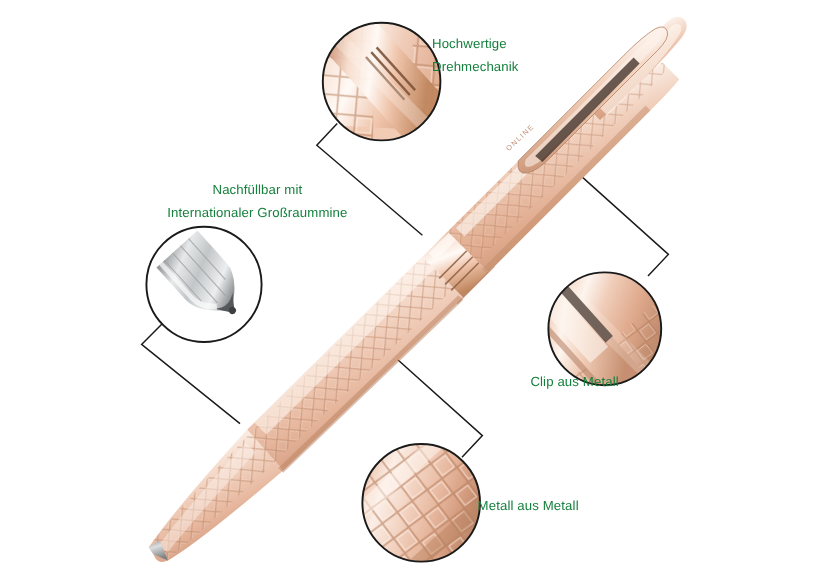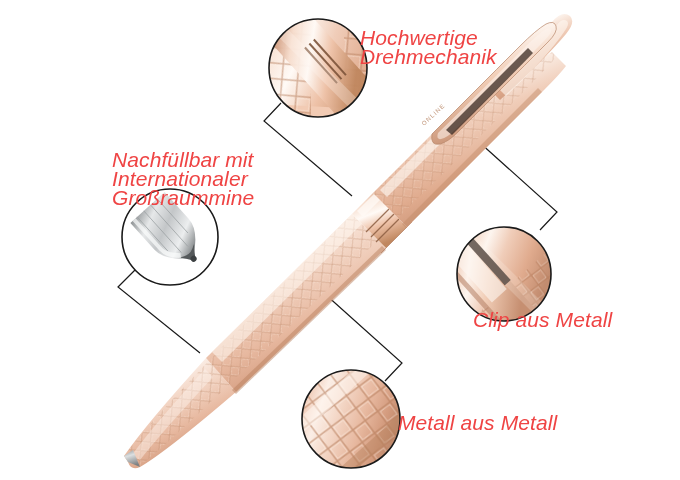--- a/index.html
+++ b/index.html
@@ -5,30 +5,29 @@
   html,body{margin:0;padding:0;}
   body{
     width:680px;height:480px;overflow:hidden;
     background:#ffffff;
     font-family:"Liberation Sans","DejaVu Sans",sans-serif;
   }
   #stage{position:relative;width:680px;height:480px;background:#fff;}
   #art{position:absolute;left:0;top:0;width:680px;height:480px;}
   .callout-label{
     position:absolute;
-    color:#ef4444;
-    font-size:21px;
+    color:#15803d;
+    font-size:11px;
     line-height:19px;
     white-space:pre-line;
     letter-spacing:.1px;
-    font-style:italic;
   }
   .lbl-drehmechanik{left:360px;top:28px;text-align:left;}
-  .lbl-nachfuellbar{left:112px;top:150px;width:205px;}
-  .lbl-clip{left:473px;top:310px;text-align:center;}
+  .lbl-nachfuellbar{left:112px;top:150px;text-align:center;width:205px;}
+  .lbl-clip{left:442px;top:310px;text-align:center;}
   .lbl-schaft{left:398px;top:413px;text-align:left;}
 </style>
 </head>
 <body>
 
 <div id="stage">
 
   <svg id="art" viewBox="0 0 680 480">
     <defs>
 

